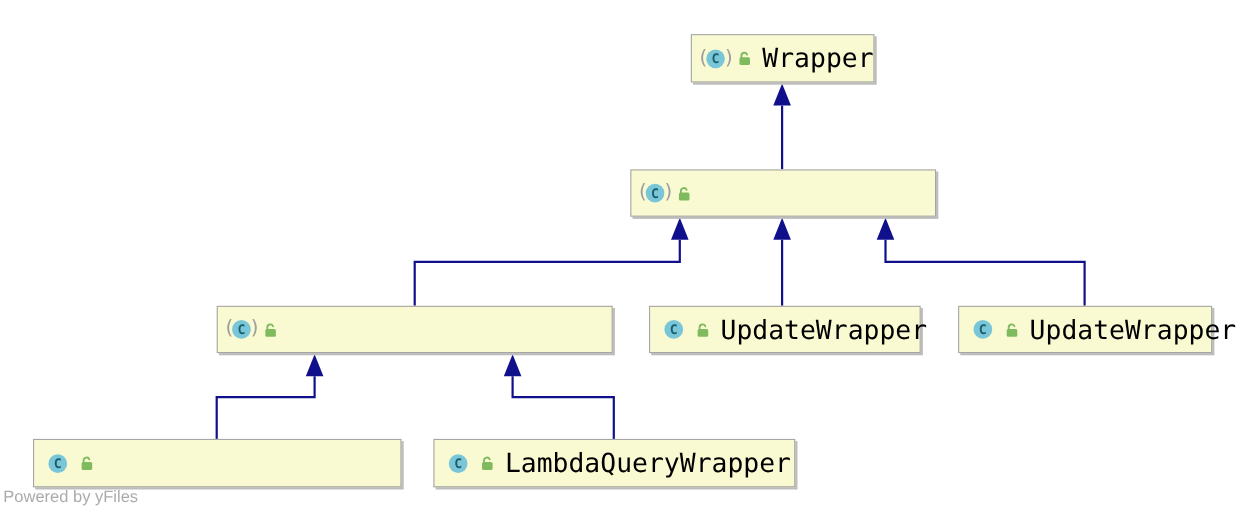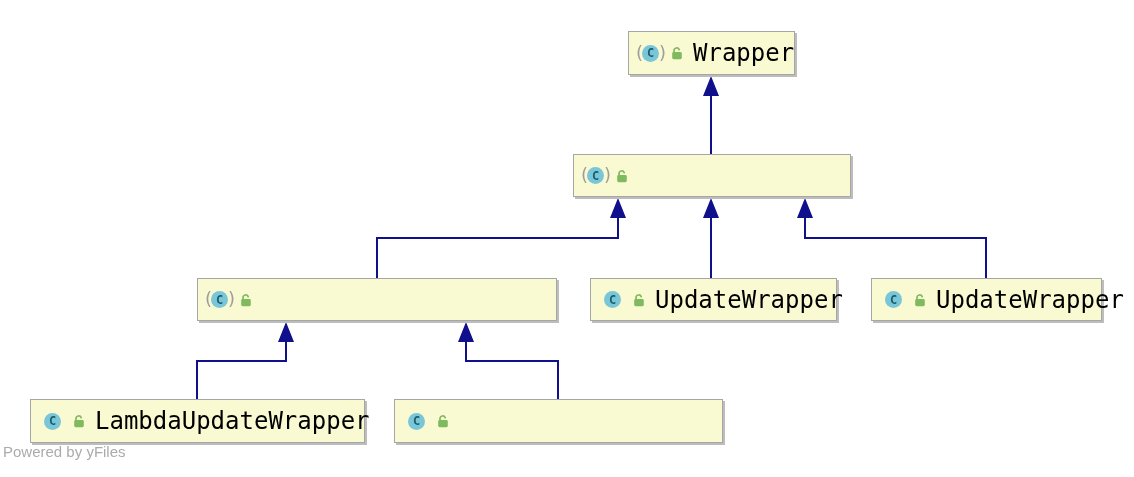--- a/index.html
+++ b/index.html
@@ -142,28 +142,28 @@
       <div class="node" style="left: 30px; top: 399px; width: 335px; height: 44px;">
         <span class="icons">
           <span class="paren hiddenparen">(</span>
           <span class="ball">C</span>
           <span class="paren hiddenparen">)</span>
           <svg class="lock" width="14" height="14" viewBox="0 0 14 14">
             <path d="M4 6.2 V4.6 A2.7 2.7 0 0 1 9.2 3.6" fill="none" stroke="var(--lock)" stroke-width="1.7" stroke-linecap="round"></path>
             <rect x="2.2" y="6" width="9.6" height="7.2" rx="1.4" fill="var(--lock)"></rect>
           </svg>
         </span>
-        <span class="classname">LambdaUpdateWrapper</span>
       </div>
       <div class="node" style="left: 394px; top: 399px; width: 329px; height: 44px;">
         <span class="icons">
           <span class="paren hiddenparen">(</span>
           <span class="ball">C</span>
           <span class="paren hiddenparen">)</span>
           <svg class="lock" width="14" height="14" viewBox="0 0 14 14">
             <path d="M4 6.2 V4.6 A2.7 2.7 0 0 1 9.2 3.6" fill="none" stroke="var(--lock)" stroke-width="1.7" stroke-linecap="round"></path>
             <rect x="2.2" y="6" width="9.6" height="7.2" rx="1.4" fill="var(--lock)"></rect>
           </svg>
         </span>
+        <span class="classname">LambdaQueryWrapper</span>
       </div>
     </div>
   <div class="watermark">Powered by yFiles</div>
 </div>
 
 </body></html>

